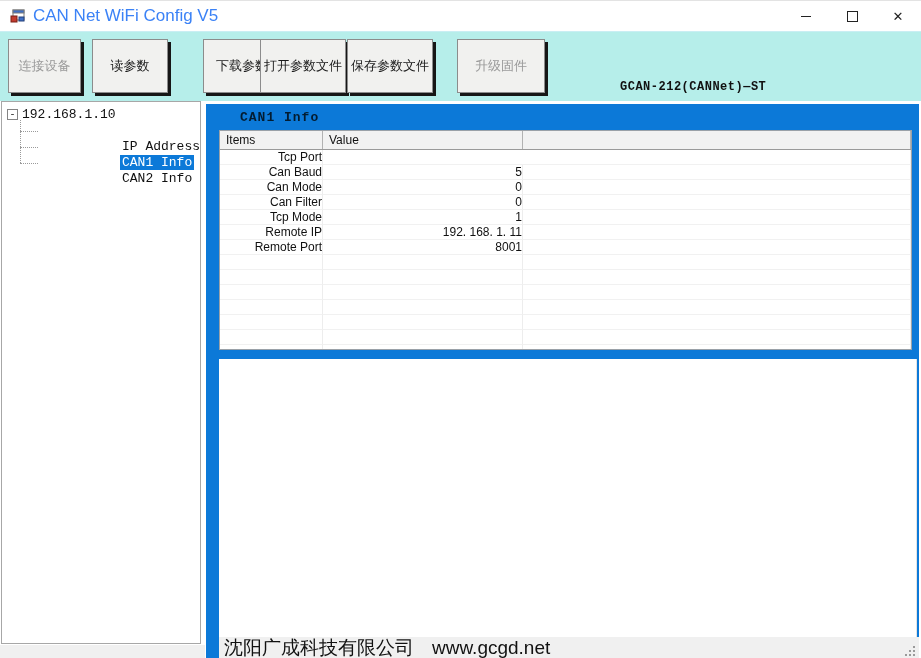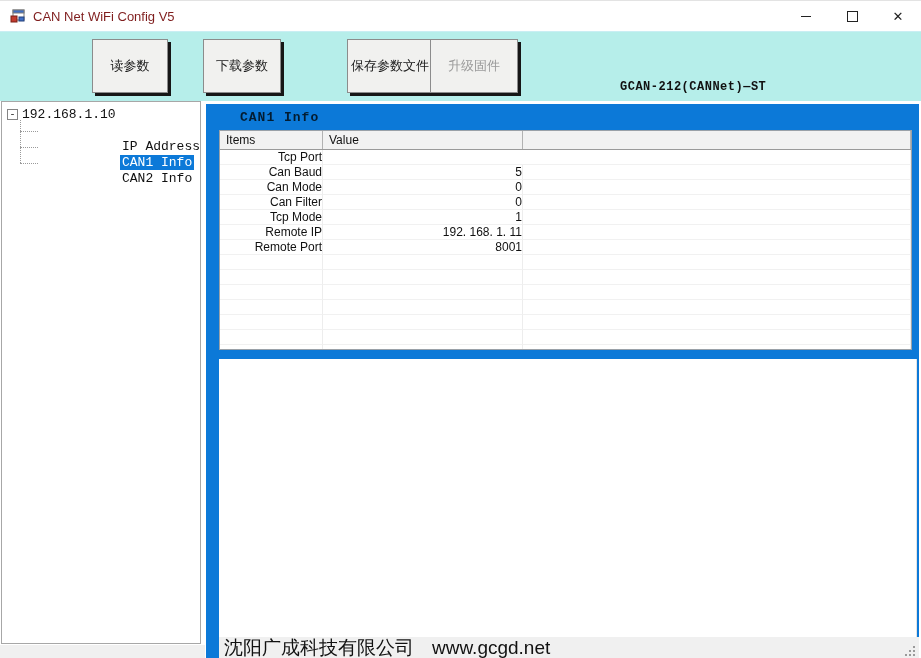--- a/index.html
+++ b/index.html
@@ -4,40 +4,40 @@
 <style>
   html,body{margin:0;padding:0;}
   body{width:921px;height:658px;font-family:"Liberation Sans",sans-serif;background:#fff;}
   .window{position:relative;width:921px;height:658px;background:#fff;overflow:hidden;
           border-top:1px solid #e3e3e3;box-sizing:border-box;}
 
   
   .titlebar{position:absolute;left:0;top:0;width:921px;height:30px;background:#fff;
             border-bottom:1px solid #c9eef3;display:flex;align-items:center;}
   .app-icon{width:16px;height:16px;margin:0 7px 0 10px;flex:0 0 auto;}
-  .title-text{font-size:13px;color:#7f1d1d;}
+  .title-text{font-size:17px;color:#3b82f6;}
   .win-controls{position:absolute;right:0;top:0;height:30px;display:flex;}
   .win-btn{width:46px;height:30px;display:flex;align-items:center;justify-content:center;color:#222;}
   .glyph-min{width:10px;height:1px;background:#222;}
   .glyph-max{width:9px;height:9px;border:1px solid #222;}
   .glyph-close{font-size:13px;font-weight:400;line-height:1;}
 
   
   .toolbar{position:absolute;left:0;top:31px;width:921px;height:69px;background:#b6eeea;}
   .tb-btn{position:absolute;top:7px;height:54px;background:#f1f1ef;border:1px solid #8c8c8c;
           box-shadow:3px 3px 0 #161616;font-family:"Liberation Sans",sans-serif;
           font-size:13px;color:#1a1a1a;display:flex;align-items:center;justify-content:center;
           box-sizing:border-box;padding:0;}
   .tb-btn.disabled{color:#9a9a9a;}
   .btn-connect{left:8px;width:73px;}
   .btn-read{left:92px;width:76px;}
   .btn-download{left:168px;width:78px;margin-left:35px;}
   .btn-open{left:260px;width:86px;}
   .btn-save{left:347px;width:86px;}
-  .btn-upgrade{left:430px;width:88px;}
+  .btn-upgrade{left:457px;width:88px;}
   .device-info{position:absolute;left:620px;top:18px;font-family:"Liberation Mono",monospace;
                font-size:12px;line-height:15px;font-weight:bold;color:#111;letter-spacing:.5px;white-space:pre;}
 
   
   .tree-panel{position:absolute;left:1px;top:100px;width:200px;height:543px;background:#fff;
               border:1px solid #a7a7a7;box-sizing:border-box;overflow:hidden;
               font-family:"Liberation Mono",monospace;font-size:13px;color:#111;}
   .tree{position:relative;padding:4px 0 0 5px;}
   .tree-root-row{display:flex;align-items:center;height:16px;}
   .expand-box{width:11px;height:11px;border:1px solid #848484;background:#fff;flex:0 0 auto;
@@ -101,22 +101,24 @@
       <div class="win-btn">
           <div class="glyph-max"></div>
         </div>
       <div class="win-btn">
           <span class="glyph-close">✕</span>
         </div>
     </div>
   </div>
 
   <div class="toolbar">
+    <button class="tb-btn btn-connect disabled">连接设备</button>
     <button class="tb-btn btn-read">读参数</button>
     <button class="tb-btn btn-download">下载参数</button>
+    <button class="tb-btn btn-open">打开参数文件</button>
     <button class="tb-btn btn-save">保存参数文件</button>
     <button class="tb-btn btn-upgrade disabled">升级固件</button>
     <div class="device-info">
       <div>GCAN-212(CANNet)—ST</div>
       <div>DeviceSN:GC221061240</div>
       <div>Ver:601</div>
     </div>
   </div>
 
   <div class="tree-panel">

